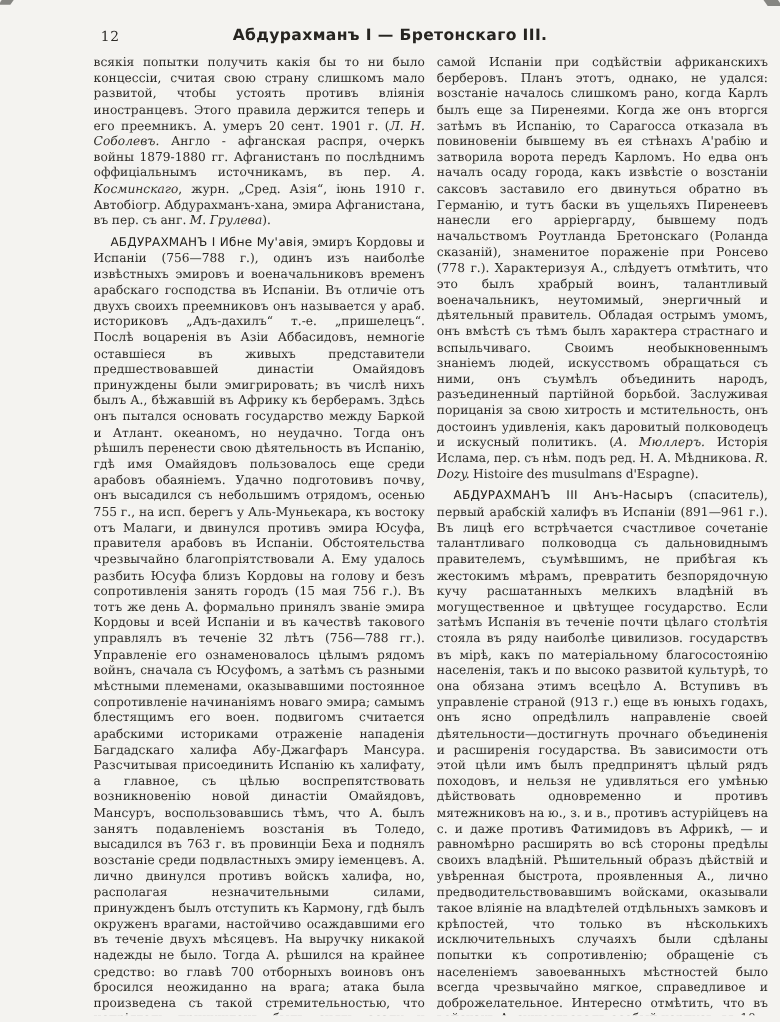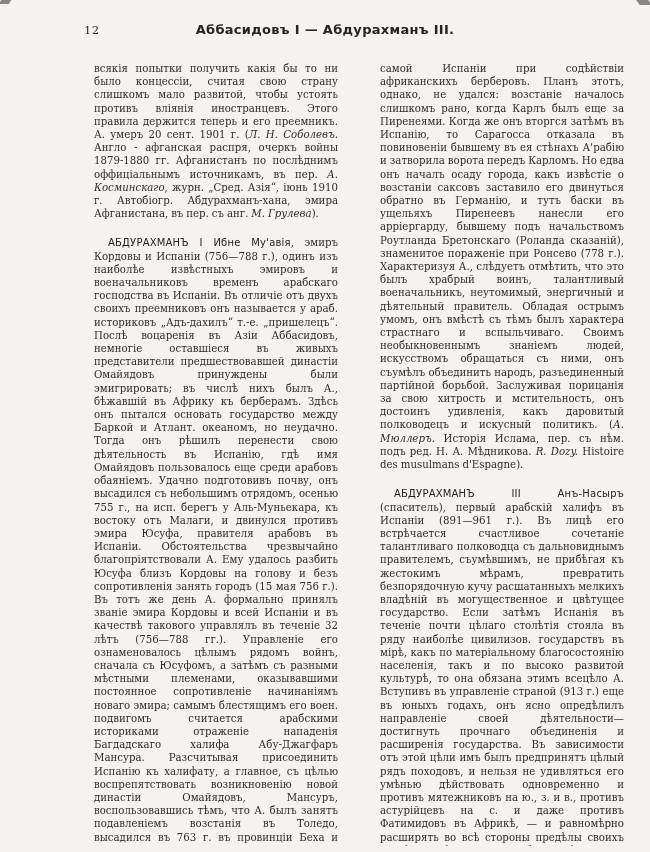--- a/index.html
+++ b/index.html
@@ -46,21 +46,21 @@
     padding: 2px 10px 0 78px;
     gap: 10px;
     height: 800px;
     overflow: hidden;
   }
   .col {
     width: 276px;
     overflow: hidden;
   }
   .para {
-    margin: 16px;
+    margin: 0;
     font-size: 10.2px;
     line-height: 13.2px;
     text-align: justify;
     hyphens: auto;
     -webkit-hyphens: auto;
     word-spacing: -0.3px;
   }
   .para + .para { margin-top: 5px; }
   .para.indent { text-indent: 14px; }
   .seg-bold {
@@ -74,21 +74,21 @@
 </style>
 </head>
 <body>
 
 <div class="page">
   <div class="corner-mark tl"></div>
   <div class="corner-mark tr"></div>
 
   <div class="header">
     <span class="page-num">12</span>
-    <span class="running-title">Аббасидовъ I — Абдурахманъ III.</span>
+    <span class="running-title">Абдурахманъ I — Бретонскаго III.</span>
   </div>
 
   <div class="body">
     <div class="col">
         <p class="para"><span>всякія попытки получить какія бы то ни было концессіи, считая свою страну слишкомъ мало развитой, чтобы устоять противъ вліянія иностранцевъ. Этого правила держится теперь и его преемникъ. А. умеръ 20 сент. 1901 г. (</span><span class="seg-italic">Л. Н. Соболевъ.</span><span> Англо - афганская распря, очеркъ войны 1879-1880 гг. Афганистанъ по послѣднимъ оффиціальнымъ источникамъ, въ пер. </span><span class="seg-italic">А. Косминскаго</span><span>, журн. „Сред. Азія“, іюнь 1910 г. Автобіогр. Абдурахманъ-хана, эмира Афганистана, въ пер. съ анг. </span><span class="seg-italic">М. Грулева</span><span>).</span></p>
         <p class="para indent"><span class="seg-bold">АБДУРАХМАНЪ I Ибне Му'авія</span><span>, эмиръ Кордовы и Испаніи (756—788 г.), одинъ изъ наиболѣе извѣстныхъ эмировъ и военачальниковъ временъ арабскаго господства въ Испаніи. Въ отличіе отъ двухъ своихъ преемниковъ онъ называется у араб. историковъ „Адъ-дахилъ“ т.-е. „пришелецъ“. Послѣ воцаренія въ Азіи Аббасидовъ, немногіе оставшіеся въ живыхъ представители предшествовавшей династіи Омайядовъ принуждены были эмигрировать; въ числѣ нихъ былъ А., бѣжавшій въ Африку къ берберамъ. Здѣсь онъ пытался основать государство между Баркой и Атлант. океаномъ, но неудачно. Тогда онъ рѣшилъ перенести свою дѣятельность въ Испанію, гдѣ имя Омайядовъ пользовалось еще среди арабовъ обаяніемъ. Удачно подготовивъ почву, онъ высадился съ небольшимъ отрядомъ, осенью 755 г., на исп. берегъ у Аль-Муньекара, къ востоку отъ Малаги, и двинулся противъ эмира Юсуфа, правителя арабовъ въ Испаніи. Обстоятельства чрезвычайно благопріятствовали А. Ему удалось разбить Юсуфа близъ Кордовы на голову и безъ сопротивленія занять городъ (15 мая 756 г.). Въ тотъ же день А. формально принялъ званіе эмира Кордовы и всей Испаніи и въ качествѣ такового управлялъ въ теченіе 32 лѣтъ (756—788 гг.). Управленіе его ознаменовалось цѣлымъ рядомъ войнъ, сначала съ Юсуфомъ, а затѣмъ съ разными мѣстными племенами, оказывавшими постоянное сопротивленіе начинаніямъ новаго эмира; самымъ блестящимъ его воен. подвигомъ считается арабскими историками отраженіе нападенія Багдадскаго халифа Абу-Джагфаръ Мансура. Разсчитывая присоединить Испанію къ халифату, а главное, съ цѣлью воспрепятствовать возникновенію новой династіи Омайядовъ, Мансуръ, воспользовавшись тѣмъ, что А. былъ занятъ подавленіемъ возстанія въ Толедо, высадился въ 763 г. въ провинціи Беха и поднялъ возстаніе среди подвластныхъ эмиру іеменцевъ. А. лично двинулся противъ войскъ халифа, но, располагая незначительными силами, принужденъ былъ отступить къ Кармону, гдѣ былъ окруженъ врагами, настойчиво осаждавшими его въ теченіе двухъ мѣсяцевъ. На выручку никакой надежды не было. Тогда А. рѣшился на крайнее средство: во главѣ 700 отборныхъ воиновъ онъ бросился неожиданно на врага; атака была произведена съ такой стремительностью, что непріятель принужденъ былъ снять осаду и отступить въ Африку. Въ заключеніе слѣдуетъ отмѣтить столкновеніе А. съ Карломъ Великимъ. Между Карломъ и сарацинами былъ заключенъ договоръ, согласно которому первый долженъ былъ вторгнуться въ Испанію, гдѣ одинъ изъ іеменскихъ вождей, Сулейманъ Аль-А'рабій обѣщалъ придти на помощь изъ Барцелоны или Сарагоссы; въ то же время должно было начаться возстаніе и въ</span></p>
       </div>
     <div class="col">
         <p class="para"><span>самой Испаніи при содѣйствіи африканскихъ берберовъ. Планъ этотъ, однако, не удался: возстаніе началось слишкомъ рано, когда Карлъ былъ еще за Пиренеями. Когда же онъ вторгся затѣмъ въ Испанію, то Сарагосса отказала въ повиновеніи бывшему въ ея стѣнахъ А'рабію и затворила ворота передъ Карломъ. Но едва онъ началъ осаду города, какъ извѣстіе о возстаніи саксовъ заставило его двинуться обратно въ Германію, и тутъ баски въ ущельяхъ Пиренеевъ нанесли его арріергарду, бывшему подъ начальствомъ Роутланда Бретонскаго (Роланда сказаній), знаменитое пораженіе при Ронсево (778 г.). Характеризуя А., слѣдуетъ отмѣтить, что это былъ храбрый воинъ, талантливый военачальникъ, неутомимый, энергичный и дѣятельный правитель. Обладая острымъ умомъ, онъ вмѣстѣ съ тѣмъ былъ характера страстнаго и вспыльчиваго. Своимъ необыкновеннымъ знаніемъ людей, искусствомъ обращаться съ ними, онъ съумѣлъ объединить народъ, разъединенный партійной борьбой. Заслуживая порицанія за свою хитрость и мстительность, онъ достоинъ удивленія, какъ даровитый полководецъ и искусный политикъ. (</span><span class="seg-italic">А. Мюллеръ.</span><span> Исторія Ислама, пер. съ нѣм. подъ ред. Н. А. Мѣдникова. </span><span class="seg-italic">R. Dozy.</span><span> Histoire des musulmans d'Espagne).</span></p>
         <p class="para indent"><span class="seg-bold">АБДУРАХМАНЪ III Анъ-Насыръ</span><span> (спаситель), первый арабскій халифъ въ Испаніи (891—961 г.). Въ лицѣ его встрѣчается счастливое сочетаніе талантливаго полководца съ дальновиднымъ правителемъ, съумѣвшимъ, не прибѣгая къ жестокимъ мѣрамъ, превратить безпорядочную кучу расшатанныхъ мелкихъ владѣній въ могущественное и цвѣтущее государство. Если затѣмъ Испанія въ теченіе почти цѣлаго столѣтія стояла въ ряду наиболѣе цивилизов. государствъ въ мірѣ, какъ по матеріальному благосостоянію населенія, такъ и по высоко развитой культурѣ, то она обязана этимъ всецѣло А. Вступивъ въ управленіе страной (913 г.) еще въ юныхъ годахъ, онъ ясно опредѣлилъ направленіе своей дѣятельности—достигнуть прочнаго объединенія и расширенія государства. Въ зависимости отъ этой цѣли имъ былъ предпринятъ цѣлый рядъ походовъ, и нельзя не удивляться его умѣнью дѣйствовать одновременно и противъ мятежниковъ на ю., з. и в., противъ астурійцевъ на с. и даже противъ Фатимидовъ въ Африкѣ, — и равномѣрно расширять во всѣ стороны предѣлы своихъ владѣній. Рѣшительный образъ дѣйствій и увѣренная быстрота, проявленныя А., лично предводительствовавшимъ войсками, оказывали такое вліяніе на владѣтелей отдѣльныхъ замковъ и крѣпостей, что только въ нѣсколькихъ исключительныхъ случаяхъ были сдѣланы попытки къ сопротивленію; обращеніе съ населеніемъ завоеванныхъ мѣстностей было всегда чрезвычайно мягкое, справедливое и доброжелательное. Интересно отмѣтить, что въ войскахъ А. существовалъ особый корпусъ, въ 10—15 тыс. чел., состоявшій изъ купленныхъ у сосѣдей военноплѣнныхъ, т. н. „славянъ“ (сакалиба). Названіе это не показываетъ, впрочемъ, что плѣнники принадлежали исключительно къ славянскому племени; въ тѣ времена славянами называли въ Испаніи также и франковъ, и лангобардовъ, и южныхъ италіанцевъ. Оно сохранилось еще</span></p>

